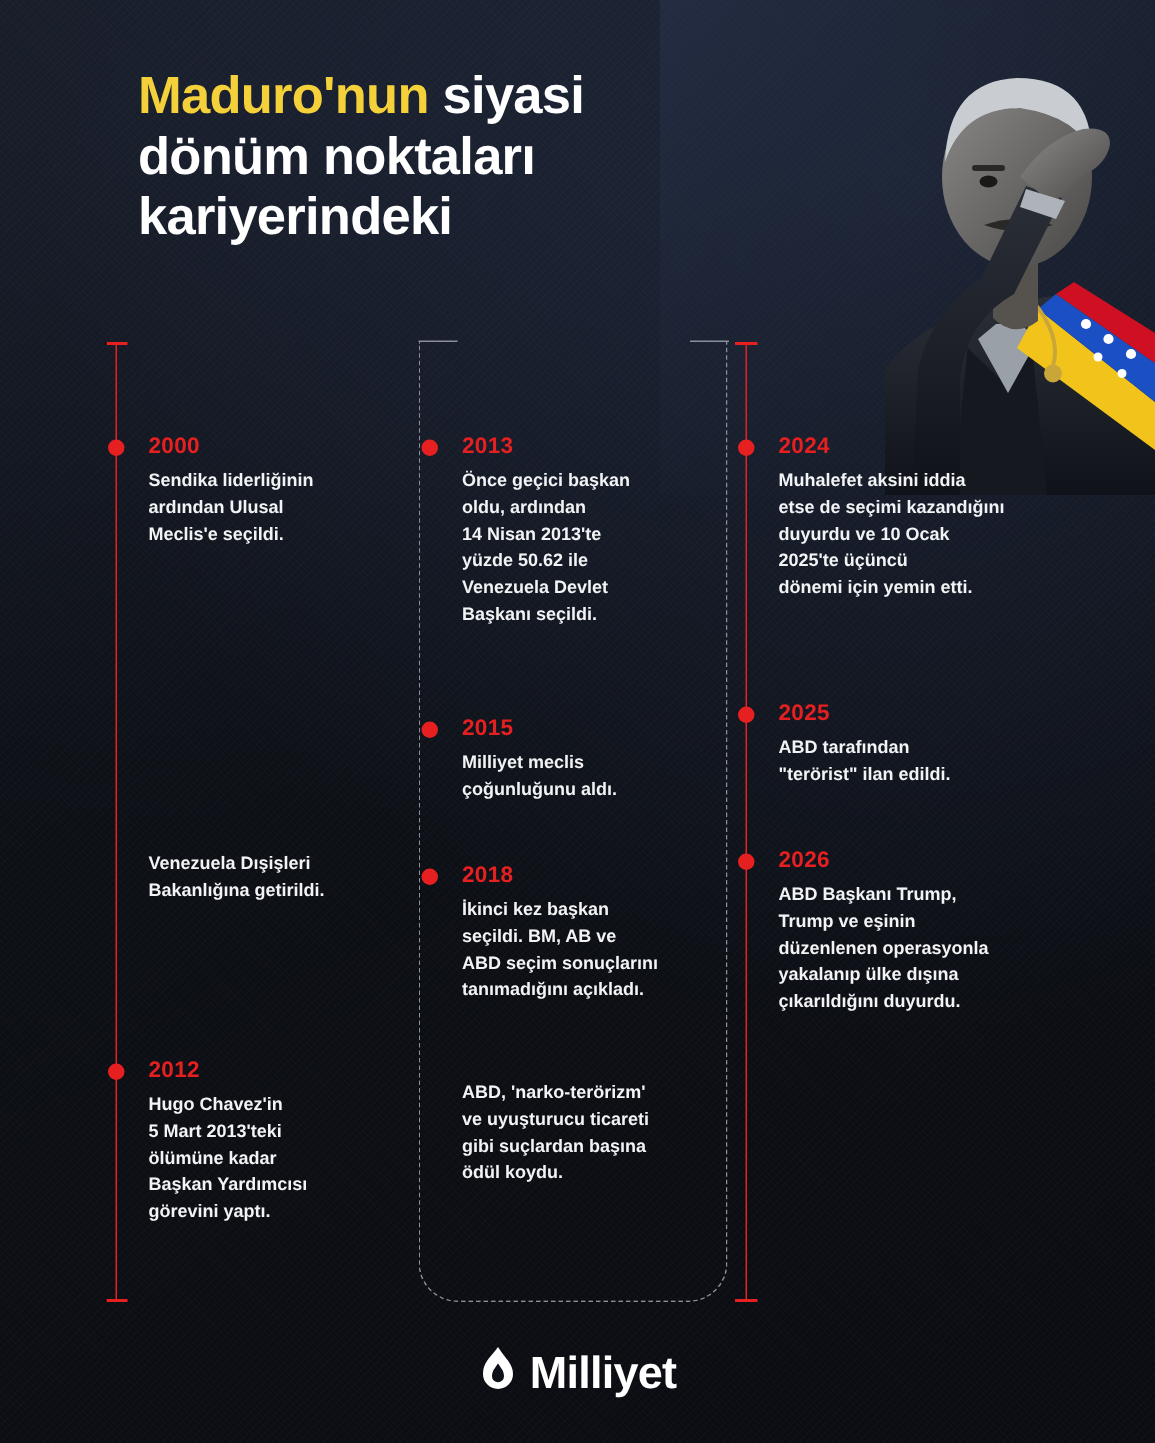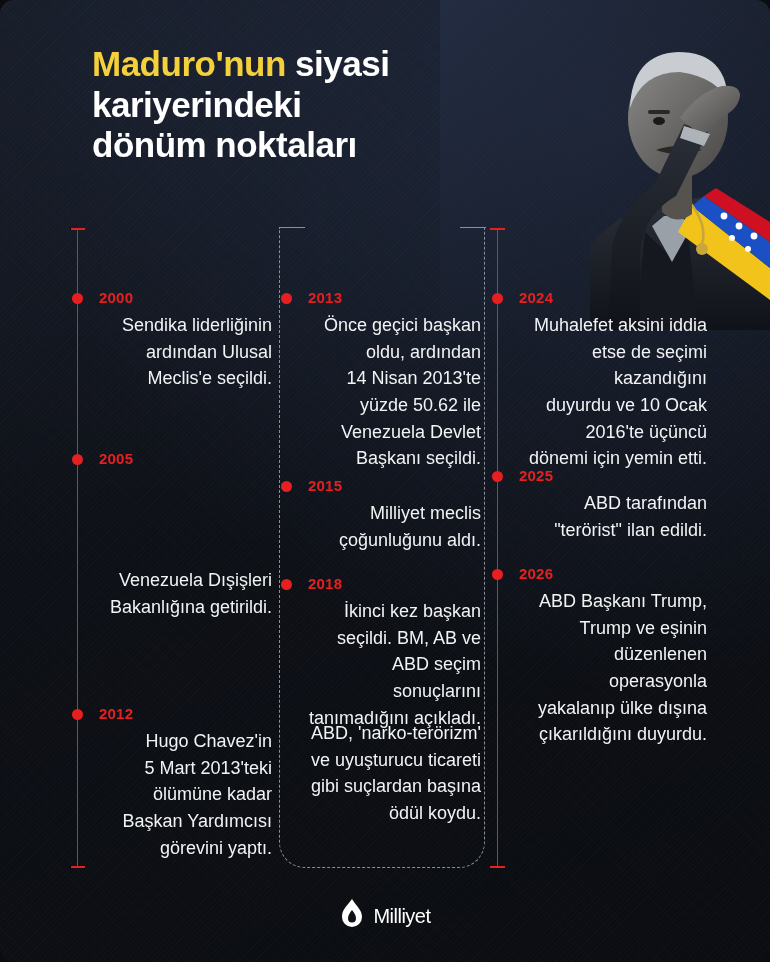--- a/index.html
+++ b/index.html
@@ -16,21 +16,20 @@
 
   .infographic {
     position: relative;
     width: 770px;
     height: 962px;
     background:
       radial-gradient(circle at 78% 12%, rgba(40,52,80,0.55) 0%, rgba(10,12,18,0) 55%),
       radial-gradient(circle at 12% 6%, rgba(30,38,58,0.40) 0%, rgba(10,12,18,0) 45%),
       linear-gradient(160deg, #151922 0%, #0d1016 40%, #0a0c11 100%);
     overflow: hidden;
-    border-radius: 14px;
   }
   .noise {
     position: absolute;
     inset: 0;
     background-image:
       repeating-linear-gradient(45deg, rgba(255,255,255,0.012) 0 1px, rgba(0,0,0,0) 1px 3px),
       repeating-linear-gradient(-45deg, rgba(255,255,255,0.010) 0 1px, rgba(0,0,0,0) 1px 4px);
     pointer-events: none;
   }
 
@@ -161,44 +160,43 @@
     left: 0px;
     top: 3px;
     width: 11px;
     height: 11px;
     border-radius: 50%;
     background: #e62020;
   }
   .entry-text {
     padding-left: 27px;
     color: #f2f3f5;
-    font-size: 18px;
+    font-size: 12px;
     line-height: 1.48;
-    font-weight: 400;
+    font-weight: 700;
     white-space: pre-line;
-    text-align: right;
   }
 
   
   .footer {
     position: absolute;
     left: 0;
     right: 0;
     bottom: 28px;
     display: flex;
     align-items: center;
     justify-content: center;
     gap: 8px;
     z-index: 6;
   }
   .logo-flame { display: block; }
   .logo-text {
     color: #ffffff;
-    font-size: 20px;
-    font-weight: 400;
+    font-size: 30px;
+    font-weight: 700;
     letter-spacing: -0.5px;
   }
 </style>
 </head>
 <body>
 
 <div class="infographic">
   <div class="noise"></div>
 
   <div class="portrait">
@@ -255,22 +253,22 @@
       <path d="M168 330 L172 246 Q182 206 214 186 L244 124 L268 132 L236 196 Q204 214 200 252 L200 330 Z" fill="url(#suitG)"></path>
 
       <path d="M240 118 Q258 92 282 86 Q300 84 300 96 Q298 110 280 118 L262 136 Z" fill="url(#skinG)"></path>
 
       <path d="M244 126 L270 134 L264 146 L240 138 Z" fill="#aeb3ba"></path>
     </svg>
   </div>
 
   <div class="header">
     <div class="title-line"><span class="title-accent">Maduro'nun</span><span> siyasi</span></div>
+    <div class="title-line">dönüm noktaları</div>
     <div class="title-line">kariyerindeki</div>
-    <div class="title-line">dönüm noktaları</div>
   </div>
 
   <div class="columns">
 
     <div class="guide solid-red"></div>
     <div class="guide cap-top"></div>
     <div class="guide cap-bot"></div>
 
     <div class="dashed-box"></div>
 
@@ -279,21 +277,20 @@
     <div class="cap-r-bot"></div>
 
     <div class="col col-1">
       <div class="entry" style="top:62px">
         <div class="entry-year"><span class="entry-dot"></span>2000</div>
         <div class="entry-text">Sendika liderliğinin
 ardından Ulusal
 Meclis'e seçildi.</div>
       </div>
       <div class="entry" style="top:223px">
-        <div class="entry-year"><span class="entry-dot"></span>2005</div>
       </div>
       <div class="entry" style="top:339px">
         <div class="entry-text">Venezuela Dışişleri
 Bakanlığına getirildi.</div>
       </div>
       <div class="entry" style="top:478px">
         <div class="entry-year"><span class="entry-dot"></span>2012</div>
         <div class="entry-text">Hugo Chavez'in
 5 Mart 2013'teki
 ölümüne kadar
@@ -331,21 +328,21 @@
 ödül koydu.</div>
       </div>
     </div>
 
     <div class="col col-3">
       <div class="entry" style="top:62px">
         <div class="entry-year"><span class="entry-dot"></span>2024</div>
         <div class="entry-text">Muhalefet aksini iddia
 etse de seçimi kazandığını
 duyurdu ve 10 Ocak
-2016'te üçüncü
+2025'te üçüncü
 dönemi için yemin etti.</div>
       </div>
       <div class="entry" style="top:240px">
         <div class="entry-year"><span class="entry-dot"></span>2025</div>
         <div class="entry-text">ABD tarafından
 "terörist" ilan edildi.</div>
       </div>
       <div class="entry" style="top:338px">
         <div class="entry-year"><span class="entry-dot"></span>2026</div>
         <div class="entry-text">ABD Başkanı Trump,

